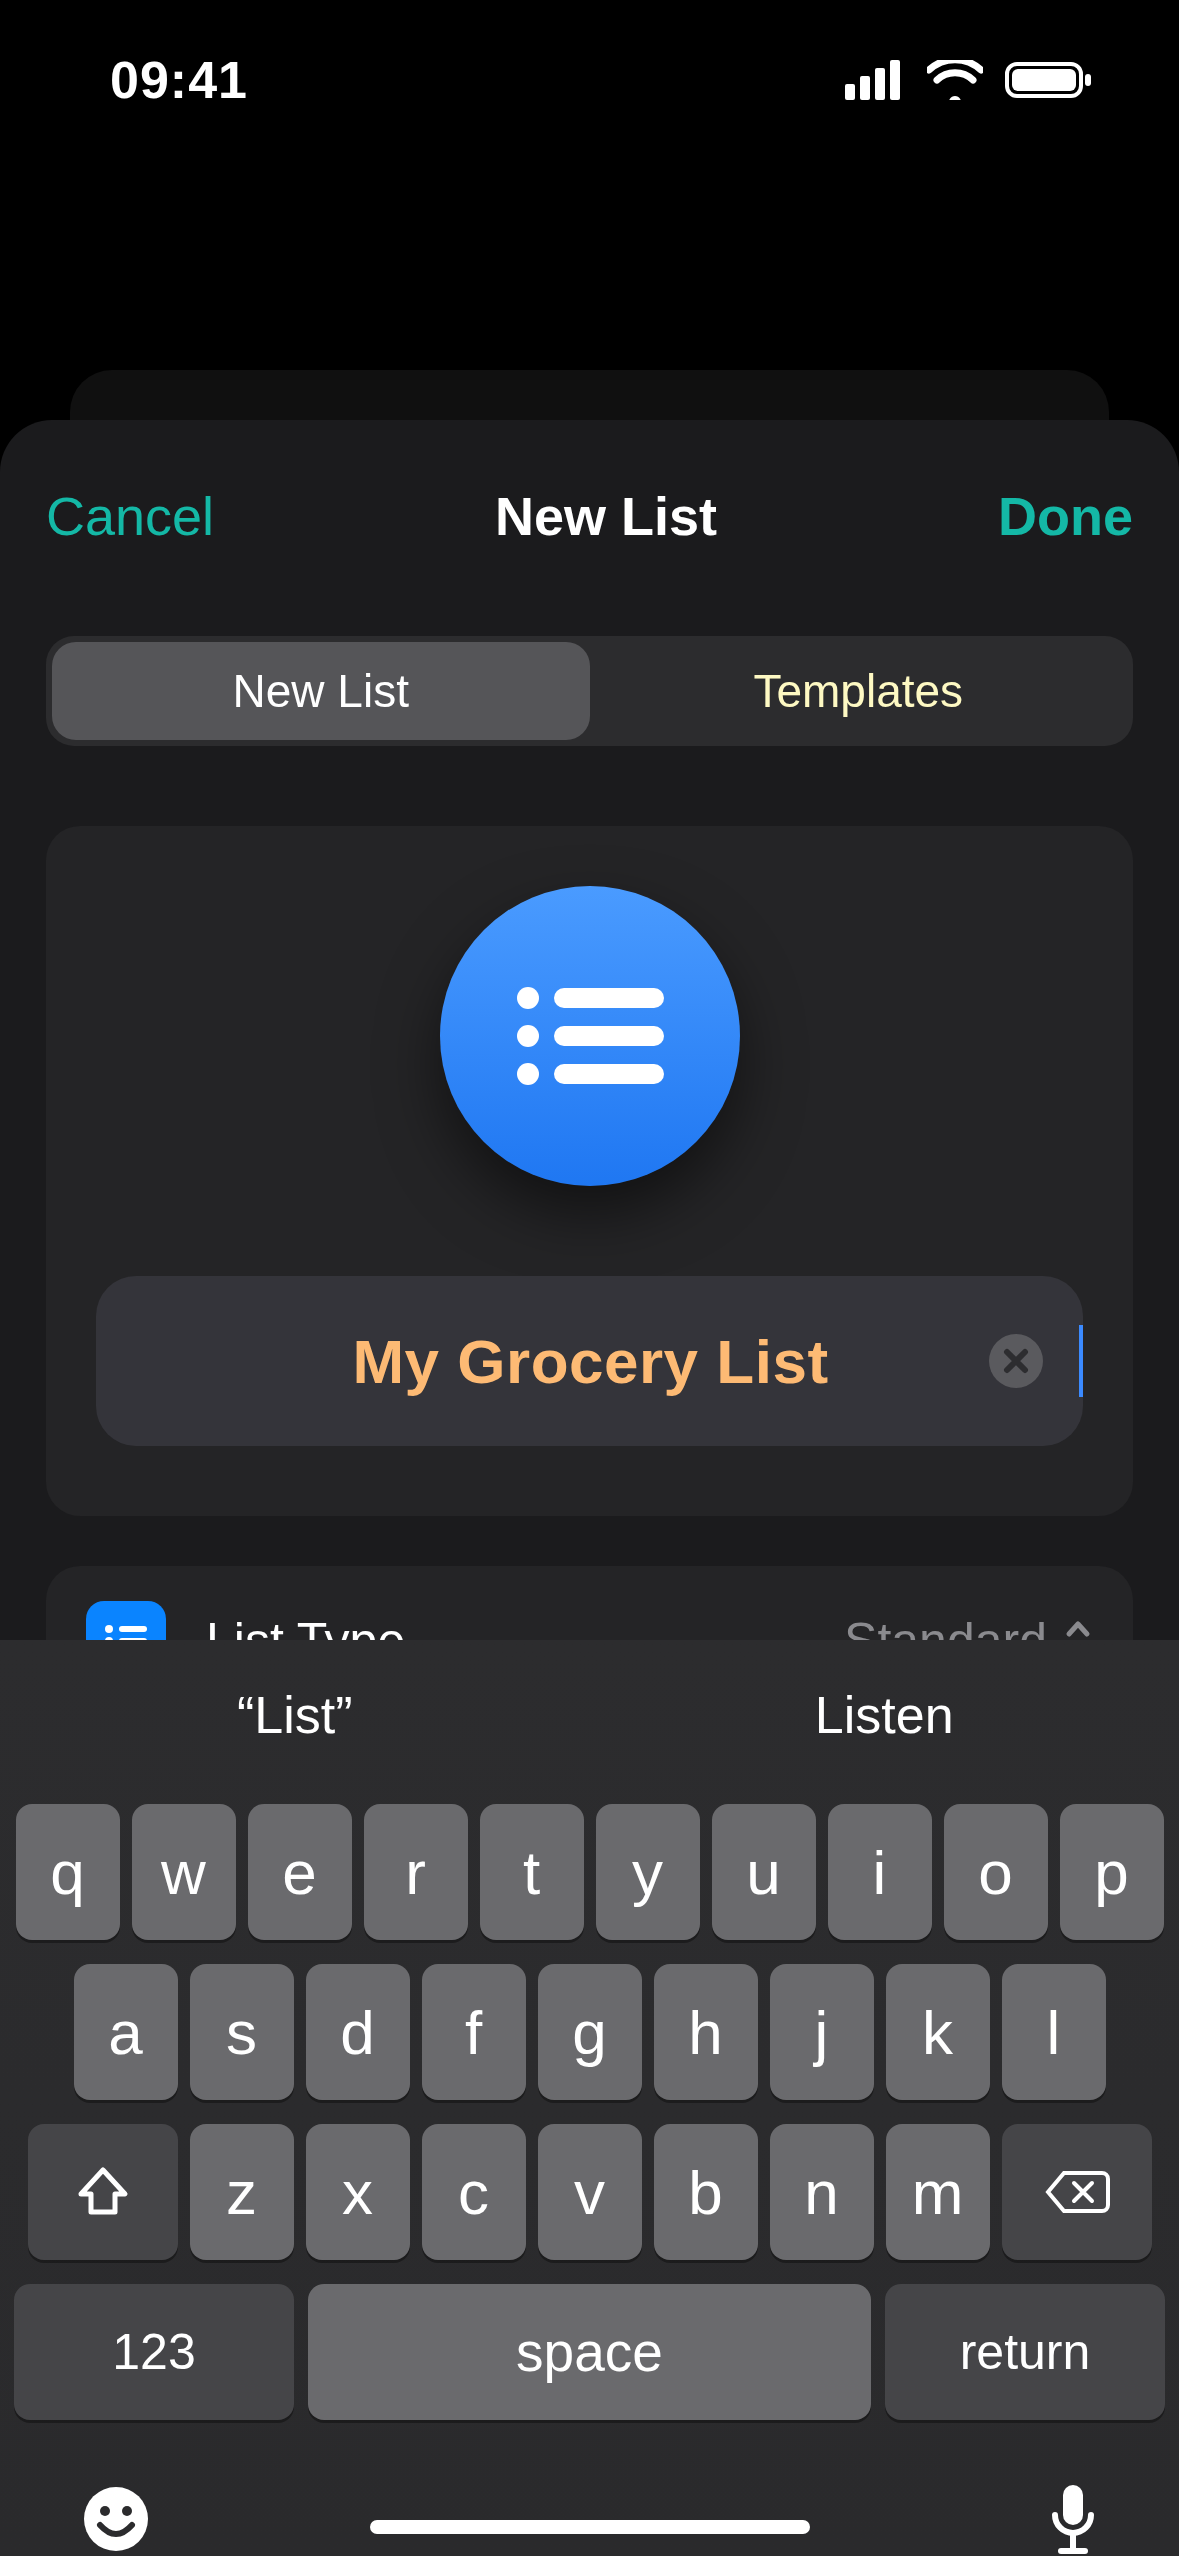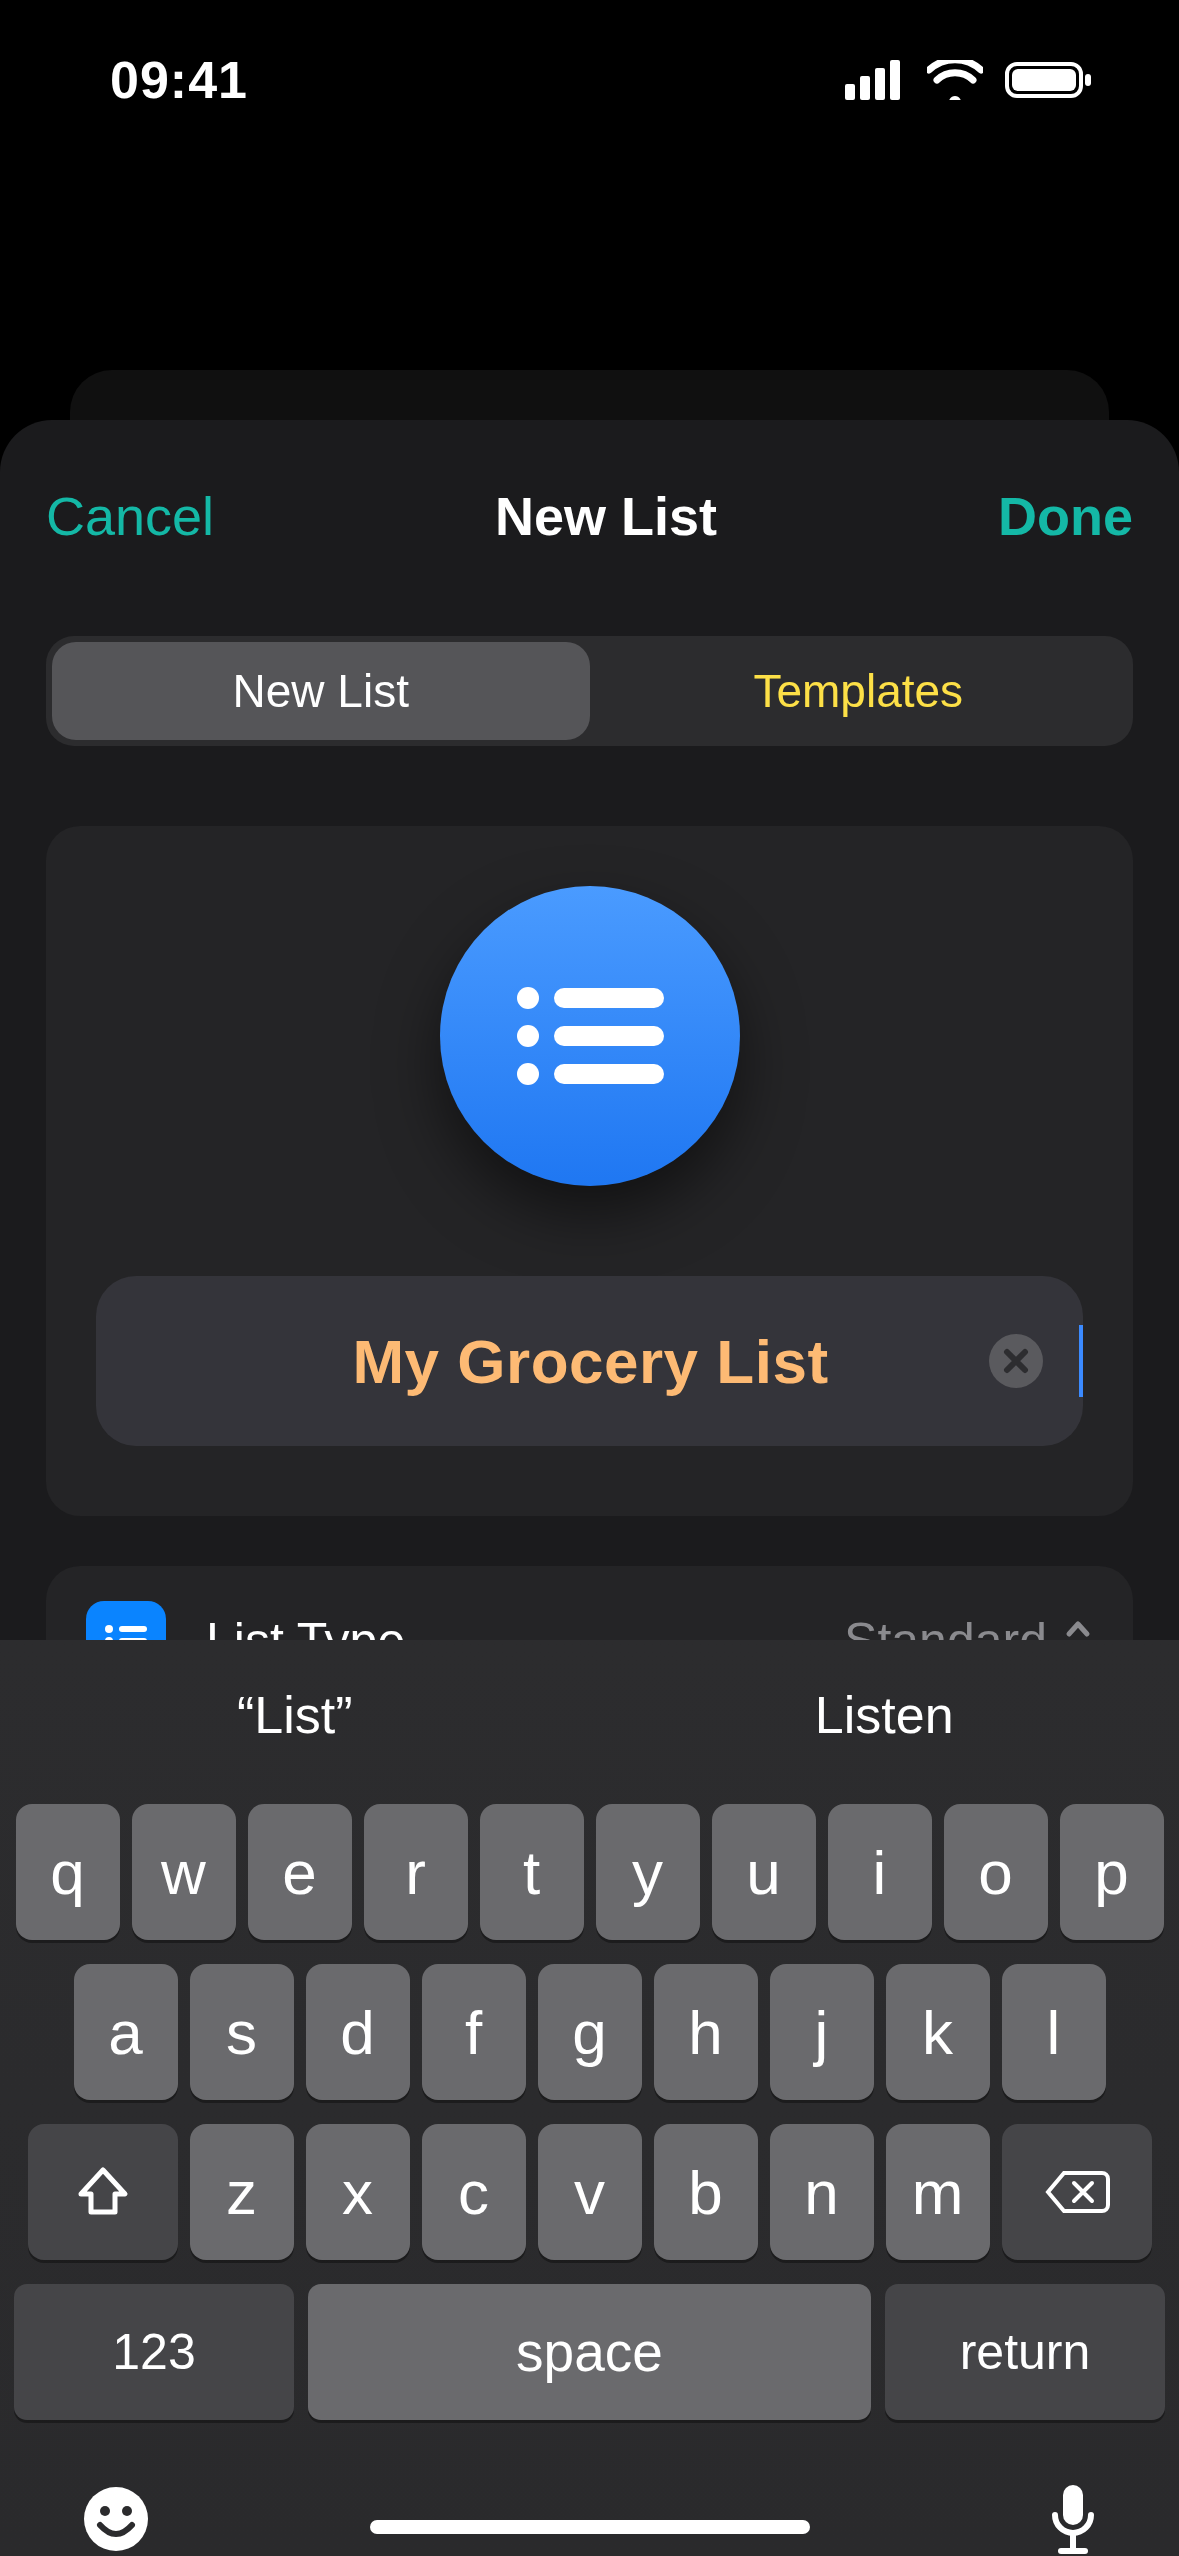--- a/index.html
+++ b/index.html
@@ -18,21 +18,21 @@
   
   .nav { display: flex; align-items: center; justify-content: space-between; height: 100px; }
   .nav-btn { font-size: 54px; color: #14b8a6; background: none; border: none; }
   .nav-btn.done { font-weight: 600; }
   .nav-title { font-size: 54px; font-weight: 600; color: #fff; }
 
   
   .seg { margin-top: 70px; background: #2c2c2e; border-radius: 28px; height: 110px; display: flex; padding: 6px; }
   .seg-item { flex: 1; display: flex; align-items: center; justify-content: center; font-size: 46px; color: #fff; border-radius: 24px; }
   .seg-item.selected { background: #555558; font-weight:500; }
-  .seg-item:not(.selected) { color: #fde047; }
+  .seg-item:not(.selected) { color: #fef9c3; }
 
   
   .card { background: #242426; border-radius: 34px; margin-top: 80px; padding: 60px 50px 70px 50px; }
   .icon-circle { width: 300px; height: 300px; border-radius: 50%; background: linear-gradient(180deg,#4a9bff 0%, #1f77f2 100%); margin: 0 auto; display:flex; align-items:center; justify-content:center; box-shadow: 0 28px 60px rgba(0,0,0,0.5); }
   .name-field { margin-top: 90px; height: 170px; background: #34343a; border-radius: 40px; display:flex; align-items:center; position:relative; }
   .name-input { flex:1; background:none; border:none; text-align:center; font-size: 62px; font-weight: 700; color:#fdba74; outline:none; letter-spacing:0.5px; }
   .name-caret { width:4px; height:72px; background:#3b8aff; margin-left:-6px; animation: blink 1s step-end infinite; }
   @keyframes blink { 50% { opacity:0; } }
   .clear-btn { position:absolute; right:40px; width:54px; height:54px; border-radius:50%; background:#5a5a5e; display:flex; align-items:center; justify-content:center; }
   .clear-btn svg { display:block; }
@@ -60,21 +60,21 @@
   .krow { display:flex; gap:12px; margin-bottom:24px; justify-content:center; }
   .key { background:#6a6a6d; border-radius:16px; height:136px; display:flex; align-items:center; justify-content:center; font-size:62px; color:#fff; box-shadow: 0 3px 0 rgba(0,0,0,0.35); flex:1; }
   .key.dark { background:#454548; }
   .key.fn { font-size:48px; }
   .krow.top .key { flex: 0 0 104px; }
   .krow.mid .key { flex: 0 0 104px; }
   .krow.mid { padding: 0 58px; }
   .krow.bot .key { flex:0 0 104px; }
   .krow.bot .key.shift, .krow.bot .key.backspace { flex:0 0 150px; }
   .krow.last { gap:14px; padding:0 4px; }
-  .krow.last .key { flex:1;border-radius:13px; }
+  .krow.last .key { flex:1; }
   .krow.last .key.num { flex:0 0 280px; font-size:50px; }
   .krow.last .key.space { flex:1; font-size:55px; }
   .krow.last .key.return { flex:0 0 280px; font-size:50px; }
 
   .kb-bottom { height:170px; display:flex; align-items:center; justify-content:space-between; padding:0 80px 20px 80px; }
   .emoji-btn svg, .mic-btn svg { display:block; }
 
   .home-indicator { position:absolute; bottom:22px; left:50%; transform:translateX(-50%); width:440px; height:14px; border-radius:10px; background:#fff; }
 </style>
 </head>

